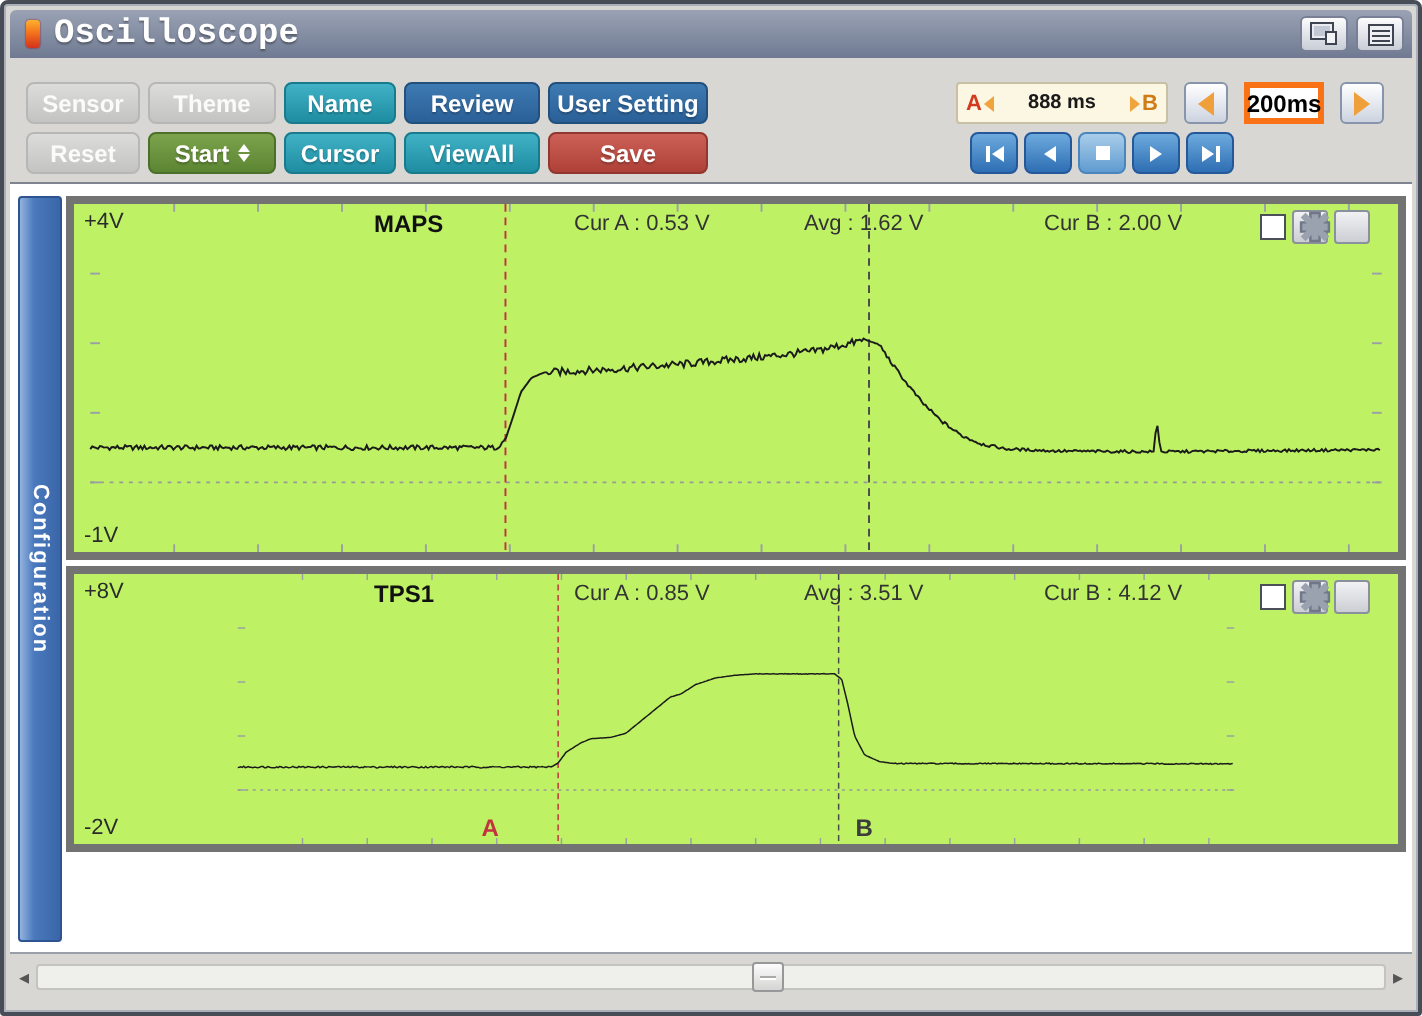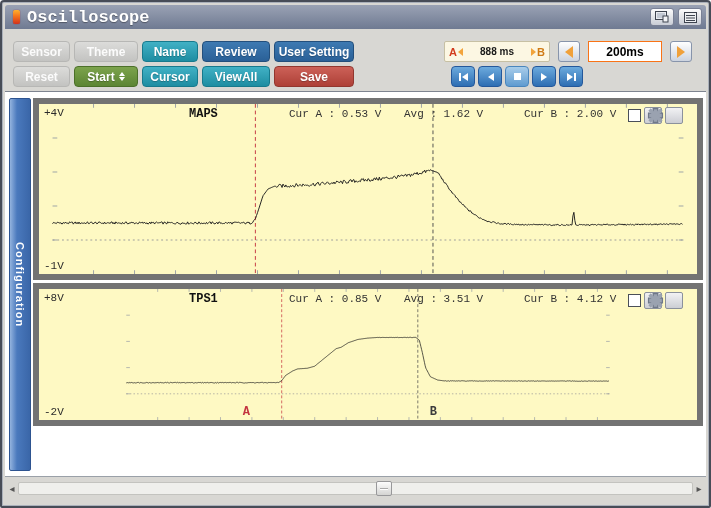--- a/index.html
+++ b/index.html
@@ -36,34 +36,34 @@
                display:flex; align-items:center; justify-content:space-between; padding:0 4px; }
   .ab-a,.ab-b{ display:flex; align-items:center; gap:1px; font-size:11px; font-weight:bold; }
   .ab-a span{ color:#d23c1e; } .ab-b span{ color:#d07b16; }
   .ab-val{ font-size:10px; font-weight:bold; color:#1a1a1a; }
   .tri{ width:0; height:0; border-top:4px solid transparent; border-bottom:4px solid transparent; }
   .tri.l{ border-right:5px solid #f2a43c; } .tri.r{ border-left:5px solid #f2a43c; }
   .arrow-btn{ width:22px; height:21px; border:1px solid #8794ab; border-radius:3px; background:linear-gradient(#ffffff,#ccd3df);
               display:flex; align-items:center; justify-content:center; cursor:pointer; margin-left:5px; }
   .arrow-btn .big{ border-top-width:6px; border-bottom-width:6px; }
   .arrow-btn .big.l{ border-right:8px solid #f0a03a; } .arrow-btn .big.r{ border-left:8px solid #f0a03a; }
-  .timebase{ width:74px; height:21px; background:#fff; border:1px solid #f97316; font-size:12px; font-weight:bold;
+  .timebase{ width:40px; height:21px; background:#fff; border:3px solid #f97316; font-size:12px; font-weight:bold;
              display:flex; align-items:center; justify-content:center; margin-left:5px; }
   .transport{ display:flex; gap:3px; margin-left:7px; }
   .pbtn{ width:24px; height:21px; border:1px solid #24589b; border-radius:4px; background:linear-gradient(#6caadd,#2e6eb3);
          display:flex; align-items:center; justify-content:center; cursor:pointer; }
   .pbtn.active{ background:linear-gradient(#a9cdea,#5f9bd0); border-color:#4a86bd; }
   
   .content{ flex:1; background:#fff; border-top:1px solid #7e8490; border-bottom:1px solid #9aa0a8; display:flex; padding:6px 3px 5px 3px; }
   .config-tab{ flex:0 0 22px; margin:0 2px 0 1px; border:1px solid #2d5390; border-radius:2px;
                background:linear-gradient(90deg,#93b3de,#4a79bd 35%,#3a66a8); cursor:pointer;
                display:flex; align-items:center; justify-content:center; }
   .config-tab span{ writing-mode:vertical-rl; color:#fff; font-size:11px; font-weight:bold; letter-spacing:1px; }
   .panels{ flex:1; display:flex; flex-direction:column; gap:3px; }
-  .panel{ position:relative; border:6px solid #737373; background:#fef9c3;font-family:Liberation Mono, monospace; }
+  .panel{ position:relative; border:4px solid #737373; background:#bef264; }
   .panel.p1{ height:182px; } .panel.p2{ height:143px; }
   .panel svg{ position:absolute; inset:0; width:100%; height:100%; display:block; }
   .plabel{ position:absolute; font-size:11px; color:#2b2b2b; }
   .vmax{ left:5px; top:3px; } .vmin{ left:5px; bottom:2px; }
   .ptitle{ position:absolute; left:150px; top:3px; font-size:12px; font-weight:bold; color:#111; }
   .readout{ position:absolute; top:4px; font-size:11px; color:#333; }
   .ra{ left:250px; } .ravg{ left:365px; } .rb{ left:485px; }
   .panel-ctrls{ position:absolute; top:3px; right:14px; display:flex; gap:3px; align-items:center; }
   .chk{ width:13px; height:13px; background:#fff; border:1px solid #4a4f58; cursor:pointer; }
   .mini{ width:18px; height:17px; border:1px solid #8b919c; border-radius:2px; background:linear-gradient(#f2f2f4,#ccced4);

